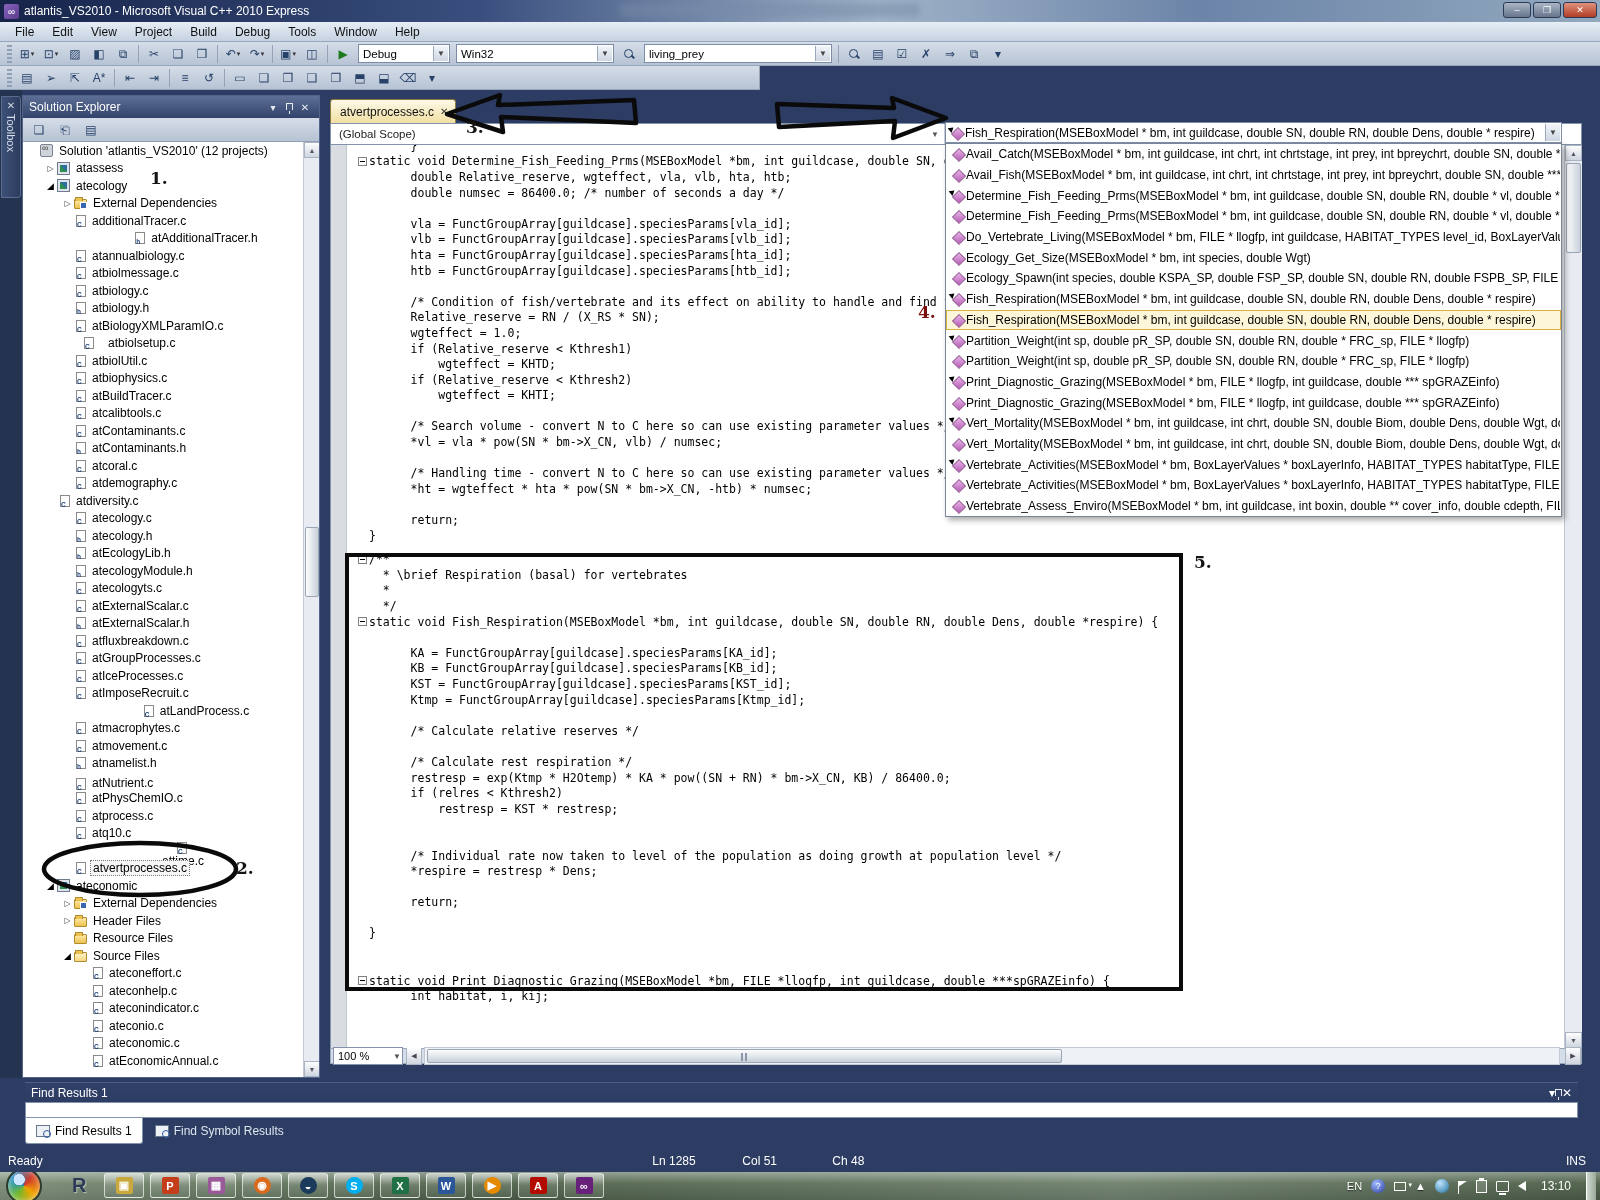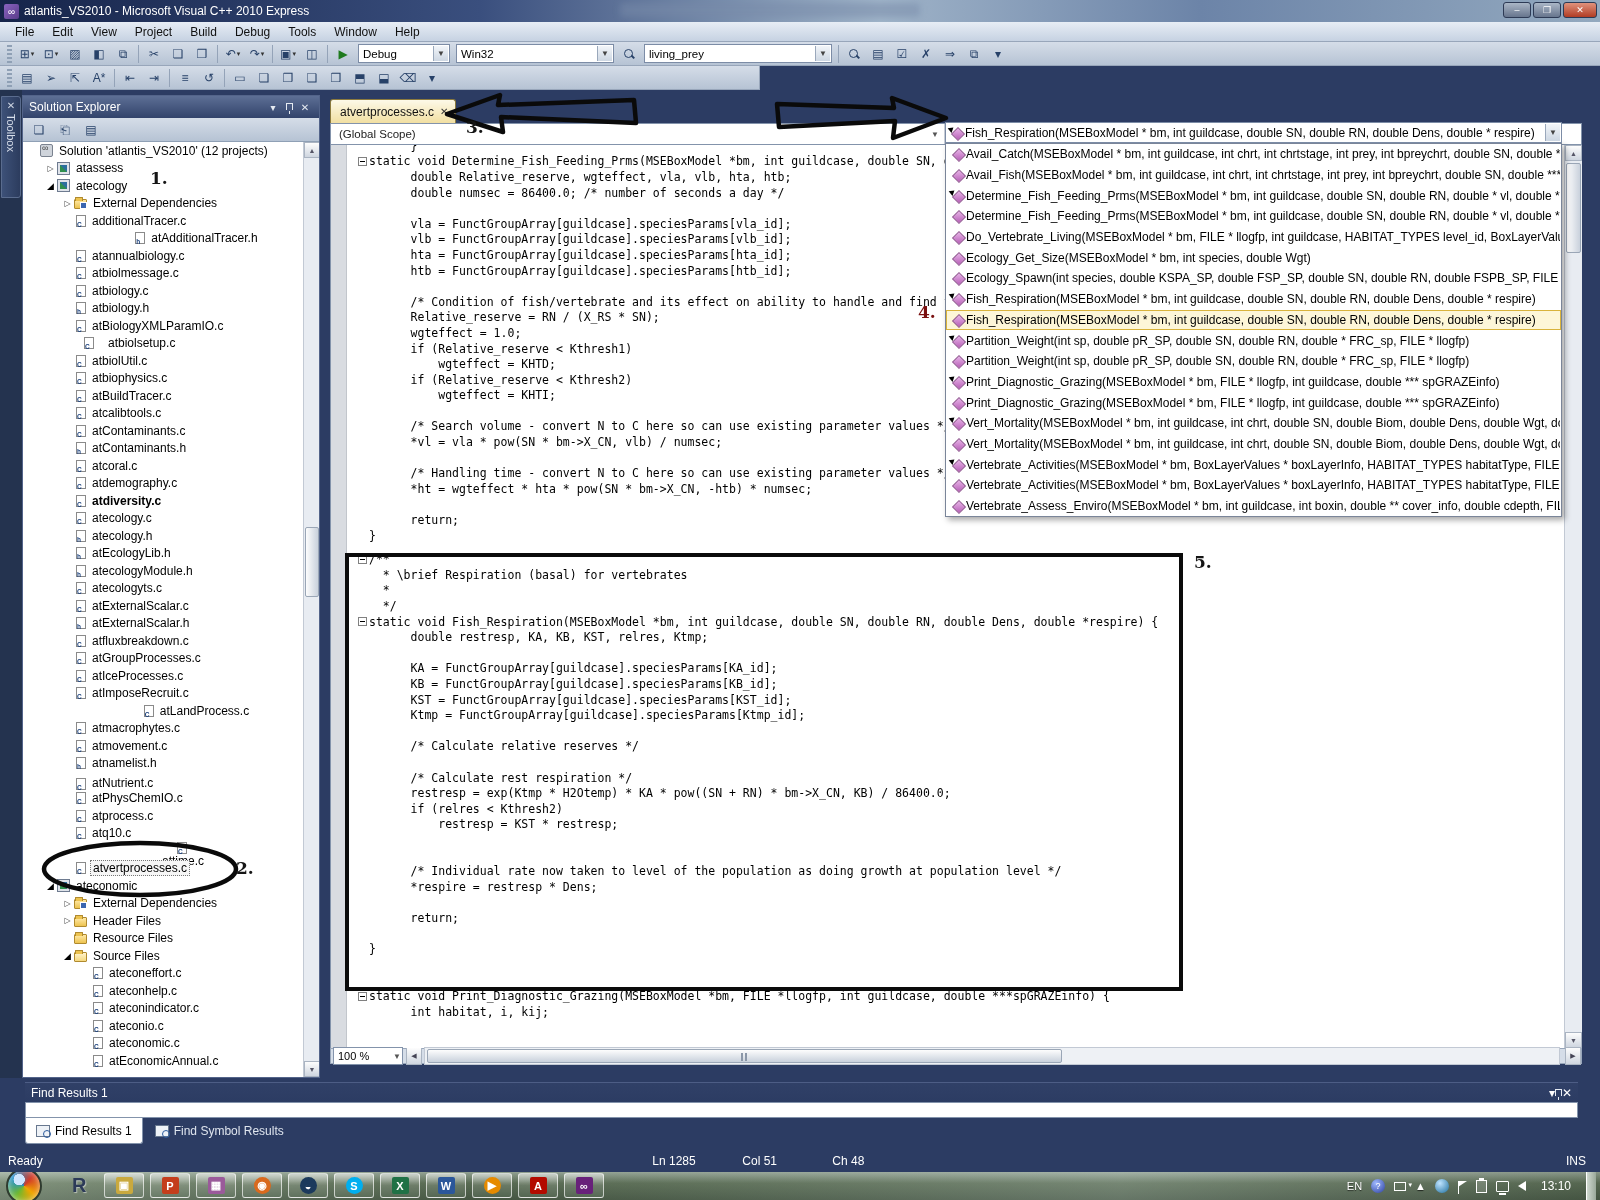--- a/index.html
+++ b/index.html
@@ -416,21 +416,21 @@
         <div class="trow" style="padding-left: 38px;">
           <span class="exp"></span>
           <span class="ic cpp" data-g="C"></span>
           <span class="tlabel">atcoral.c</span>
         </div>
         <div class="trow" style="padding-left: 38px;">
           <span class="exp"></span>
           <span class="ic cpp" data-g="C"></span>
           <span class="tlabel">atdemography.c</span>
         </div>
-        <div class="trow" style="padding-left: 38px; font-weight: bold;">
+        <div class="trow" style="padding-left: 22px;">
           <span class="exp"></span>
           <span class="ic cpp" data-g="C"></span>
           <span class="tlabel">atdiversity.c</span>
         </div>
         <div class="trow" style="padding-left: 38px;">
           <span class="exp"></span>
           <span class="ic cpp" data-g="C"></span>
           <span class="tlabel">atecology.c</span>
         </div>
         <div class="trow" style="padding-left: 38px;">
@@ -637,21 +637,20 @@
           <div class="cl"><span class="fc"></span><span class="ct">      *ht = wgteffect * hta * pow(SN * bm-&gt;X_CN, -htb) * numsec;</span></div>
           <div class="cl"><span class="fc"></span><span class="ct"></span></div>
           <div class="cl"><span class="fc"></span><span class="ct">      return;</span></div>
           <div class="cl"><span class="fc"></span><span class="ct">}</span></div>
           <div class="gap8"></div>
           <div class="cl"><span class="fc"><span class="foldbox"></span></span><span class="ct">/**</span></div>
           <div class="cl"><span class="fc"></span><span class="ct">  * \brief Respiration (basal) for vertebrates</span></div>
           <div class="cl"><span class="fc"></span><span class="ct">  *</span></div>
           <div class="cl"><span class="fc"></span><span class="ct">  */</span></div>
           <div class="cl"><span class="fc"><span class="foldbox"></span></span><span class="ct">static void Fish_Respiration(MSEBoxModel *bm, int guildcase, double SN, double RN, double Dens, double *respire) {</span></div>
-          <div class="cl"><span class="fc"></span><span class="ct">      double restresp, KA, KB, KST, relres, Ktmp;</span></div>
           <div class="cl"><span class="fc"></span><span class="ct"></span></div>
           <div class="cl"><span class="fc"></span><span class="ct">      KA = FunctGroupArray[guildcase].speciesParams[KA_id];</span></div>
           <div class="cl"><span class="fc"></span><span class="ct">      KB = FunctGroupArray[guildcase].speciesParams[KB_id];</span></div>
           <div class="cl"><span class="fc"></span><span class="ct">      KST = FunctGroupArray[guildcase].speciesParams[KST_id];</span></div>
           <div class="cl"><span class="fc"></span><span class="ct">      Ktmp = FunctGroupArray[guildcase].speciesParams[Ktmp_id];</span></div>
           <div class="cl"><span class="fc"></span><span class="ct"></span></div>
           <div class="cl"><span class="fc"></span><span class="ct">      /* Calculate relative reserves */</span></div>
           <div class="cl"><span class="fc"></span><span class="ct"></span></div>
           <div class="cl"><span class="fc"></span><span class="ct">      /* Calculate rest respiration */</span></div>
           <div class="cl"><span class="fc"></span><span class="ct">      restresp = exp(Ktmp * H2Otemp) * KA * pow((SN + RN) * bm-&gt;X_CN, KB) / 86400.0;</span></div>

